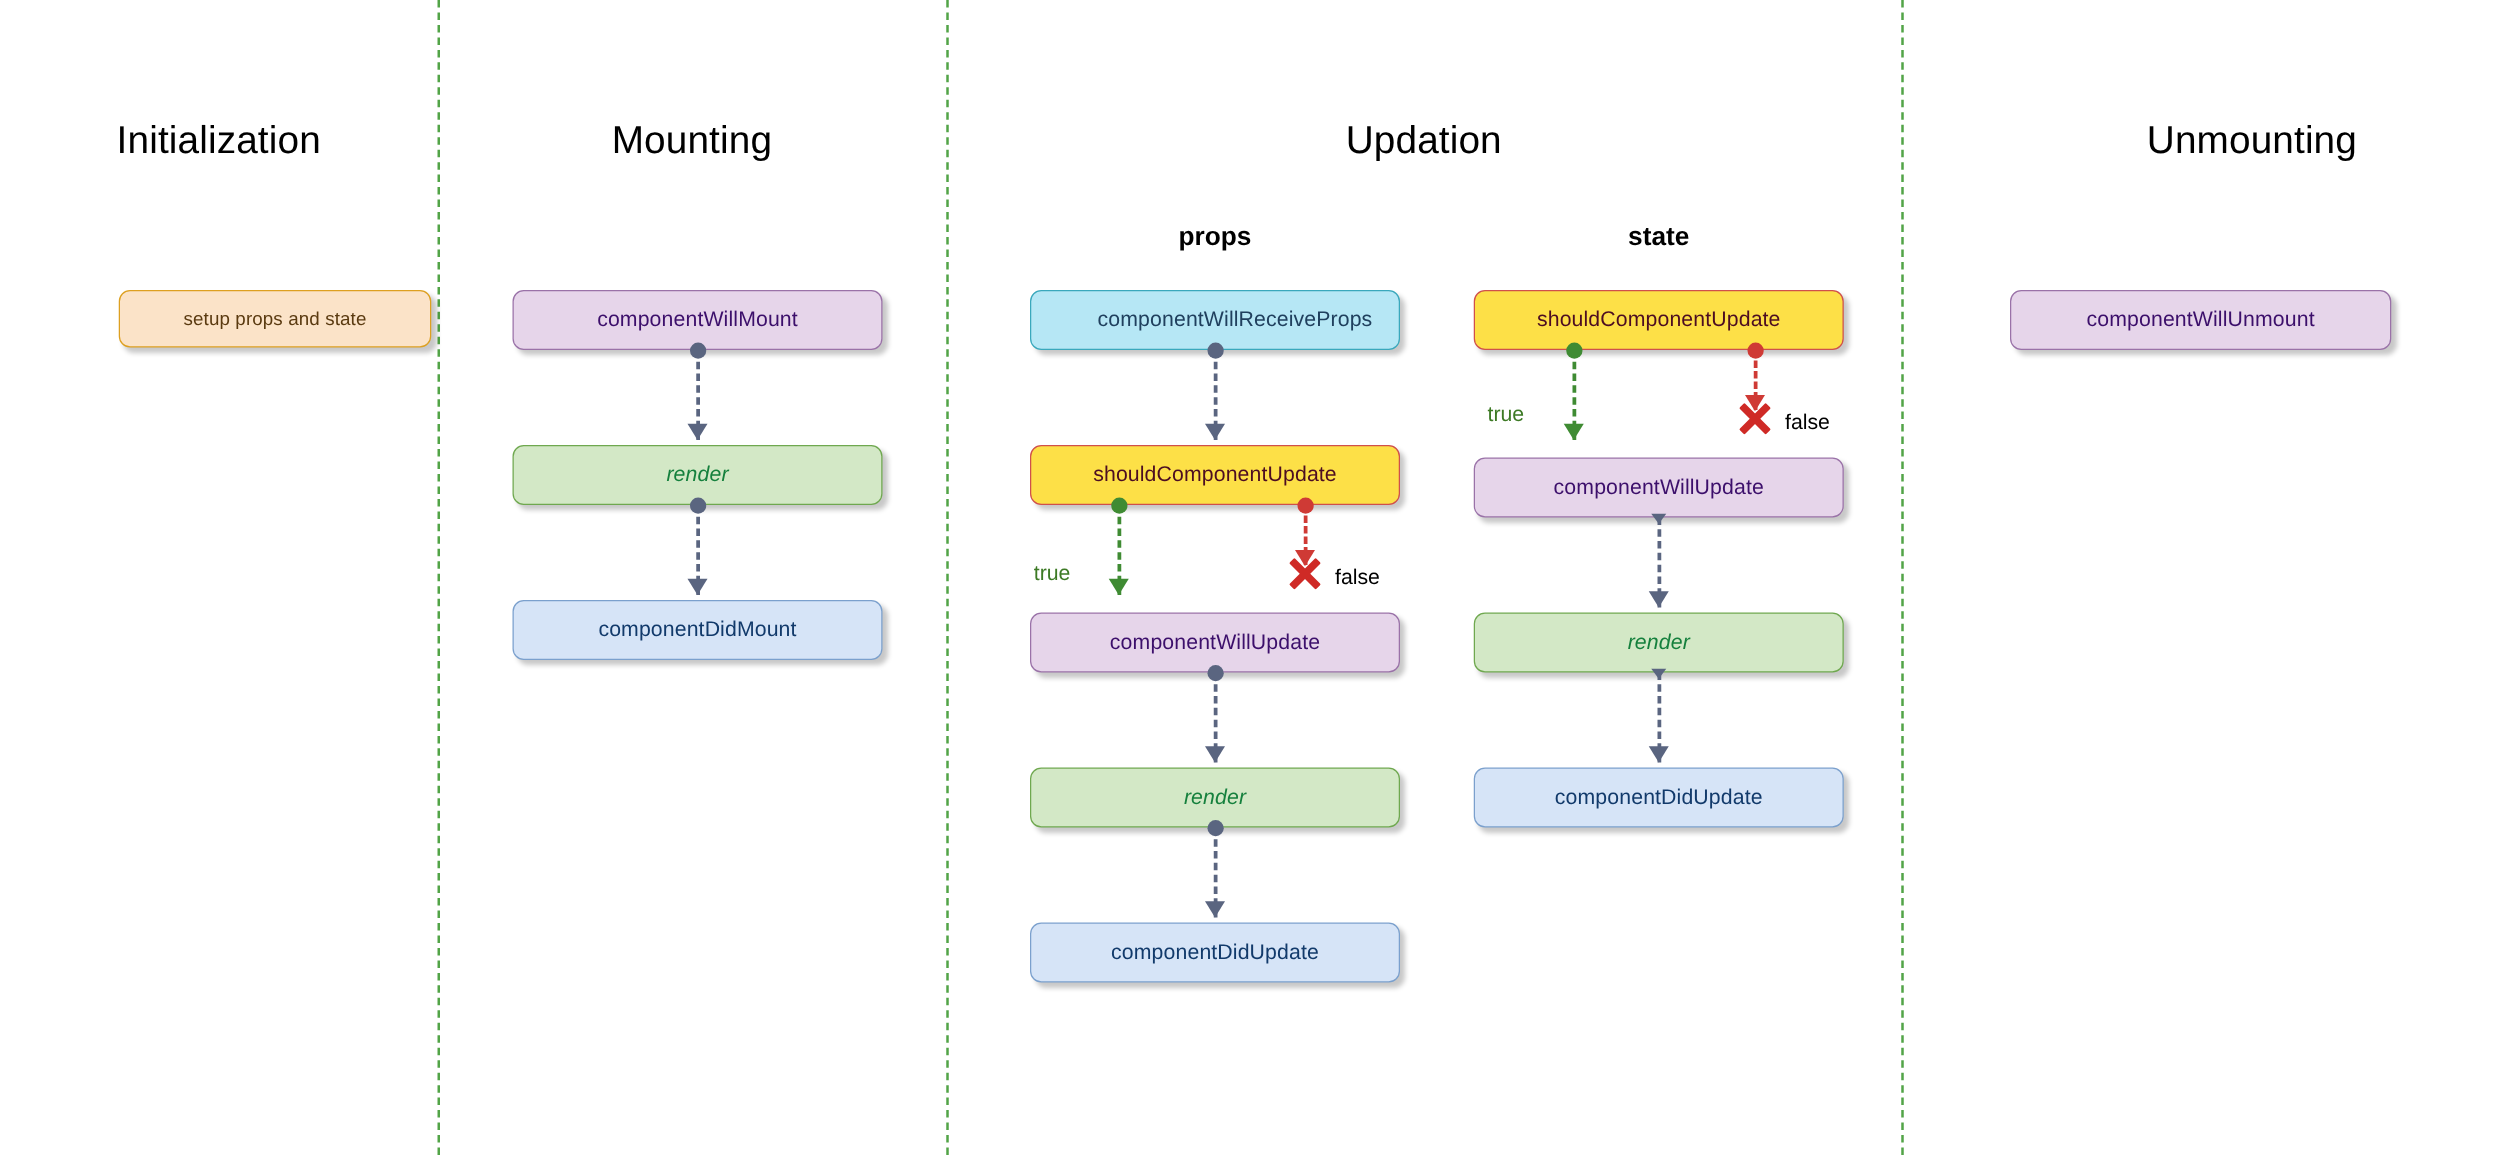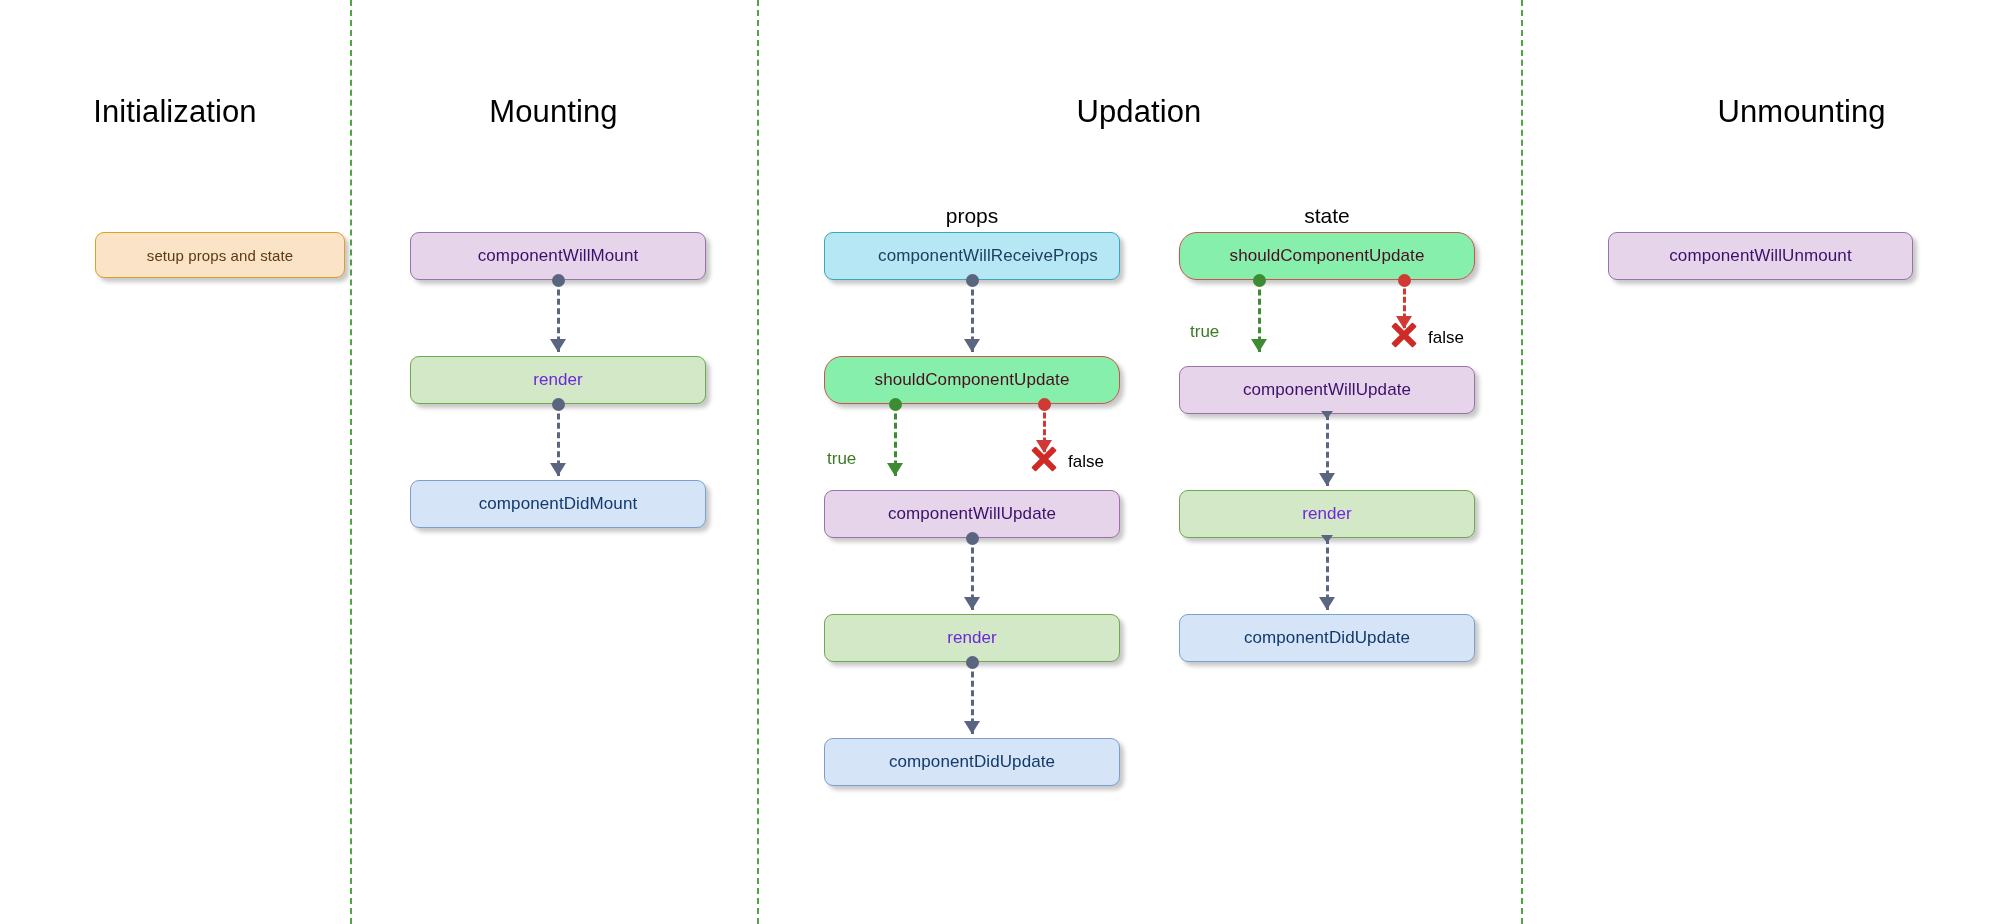--- a/index.html
+++ b/index.html
@@ -32,46 +32,45 @@
     font-size: 31px;
     font-weight: 400;
     color: #000000;
     white-space: nowrap;
     text-align: center;
     letter-spacing: 0.1px;
   }
   .sub-title {
     position: absolute;
     font-size: 21px;
-    font-weight: 400;
+    font-weight: 700;
     color: #000000;
     white-space: nowrap;
     text-align: center;
-    margin-top: 26px;
   }
 
   
   .node {
     position: absolute;
     height: 48px;
     border-radius: 9px;
     border: 1.6px solid #888;
     display: flex;
     align-items: center;
     justify-content: center;
     font-size: 17px;
     letter-spacing: 0.1px;
     white-space: nowrap;
     box-shadow: 4px 4px 4px rgba(0,0,0,0.22);
   }
   .node.purple  { background: #e6d5ea; border-color: #9a72a8; color: #3c0f6b; }
-  .node.green   { background: #d3e8c6; border-color: #6fa84f; color: #6d28d9; }
+  .node.green   { background: #d3e8c6; border-color: #6fa84f; color: #15803d; font-style: italic; }
   .node.blue    { background: #d6e4f7; border-color: #7ba0cd; color: #123a6b; }
   .node.cyan    { background: #b6e7f5; border-color: #3aa8bc; color: #20405e; }
-  .node.red     { background: #86efac; border-color: #d0504b; color: #4c0d22; border-radius: 18px; }
+  .node.red     { background: #fde047; border-color: #d0504b; color: #4c0d22; }
   .node.orange  {
     background: #fbe3c8; border-color: #dda021; color: #5a3a10;
     height: 46px; font-size: 15px;
   }
 
   
   .conn {
     position: absolute;
     width: 0;
   }

